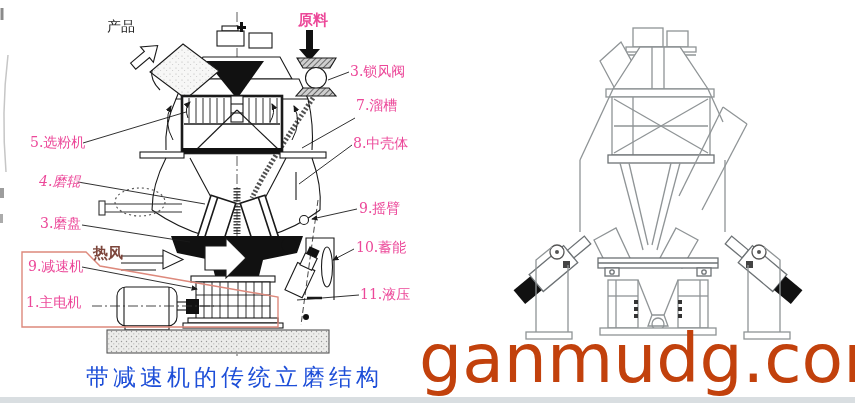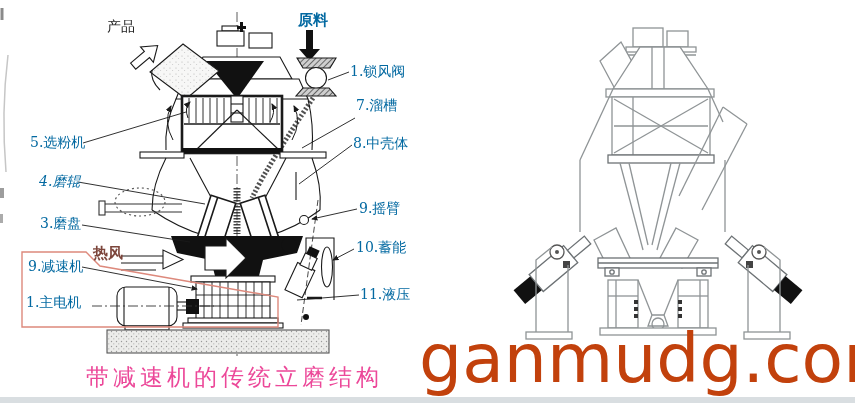--- a/index.html
+++ b/index.html
@@ -1,23 +1,23 @@
 <!DOCTYPE html>
 <html><head>
 <meta charset="utf-8">
 <style>
   html,body{margin:0;padding:0;background:#fff;}
   .canvas{position:relative;width:855px;height:403px;background:#ffffff;overflow:hidden;
           font-family:"DejaVu Serif","Liberation Serif",serif;}
   .artwork{position:absolute;left:0;top:0;}
-  .lbl{position:absolute;white-space:nowrap;color:#0369a1;font-size:14px;line-height:1.1;}
+  .lbl{position:absolute;white-space:nowrap;color:#ec4899;font-size:14px;line-height:1.1;}
   .lbl-flow{font-size:14px;color:#1d1d1d;}
   .lbl-raw{font-size:15px;font-weight:600;}
   .lbl-hot{font-size:15px;color:#7c453b;font-weight:600;}
-  .caption{position:absolute;white-space:nowrap;color:#ec4899;font-size:23px;letter-spacing:4px;}
+  .caption{position:absolute;white-space:nowrap;color:#1d4ed8;font-size:23px;letter-spacing:4px;}
   .caption-right{font-size:21px;letter-spacing:3px;}
   .watermark{position:absolute;left:419px;top:323px;font-family:"DejaVu Sans","Liberation Sans",sans-serif;
              font-size:68px;color:#c2410c;line-height:1.05;letter-spacing:0px;z-index:5;}
   .bottom-strip{position:absolute;left:0;top:397px;width:855px;height:6px;background:#d9dee1;}
 </style>
 </head>
 <body>
 
 <div class="canvas">
 
@@ -348,21 +348,21 @@
         <line x1="318" y1="265" x2="318" y2="332"></line>
         <rect x="314" y="332" width="46" height="7" fill="#fff"></rect>
       </g>
     </g>
   </svg>
 
   <div class="lbl lbl-flow" style="left:107px;top:19px;">产品</div>
   <div class="lbl lbl-raw" style="left:298px;top:12px;">原料</div>
   <div class="lbl lbl-hot" style="left:93px;top:245px;">热风</div>
 
-  <div class="lbl" style="left:350px;top:64px;">1.锁风阀</div>
+  <div class="lbl" style="left:350px;top:64px;">3.锁风阀</div>
   <div class="lbl" style="left:356px;top:98px;">7.溜槽</div>
   <div class="lbl" style="left:353px;top:136px;">8.中壳体</div>
   <div class="lbl" style="left:30px;top:135px;">5.选粉机</div>
   <div class="lbl" style="left:39px;top:174px;font-style:italic;">4.磨辊</div>
   <div class="lbl" style="left:40px;top:216px;">3.磨盘</div>
   <div class="lbl" style="left:28px;top:259px;">9.减速机</div>
   <div class="lbl" style="left:26px;top:295px;">1.主电机</div>
   <div class="lbl" style="left:359px;top:201px;">9.摇臂</div>
   <div class="lbl" style="left:356px;top:240px;">10.蓄能</div>
   <div class="lbl" style="left:360px;top:287px;">11.液压</div>

